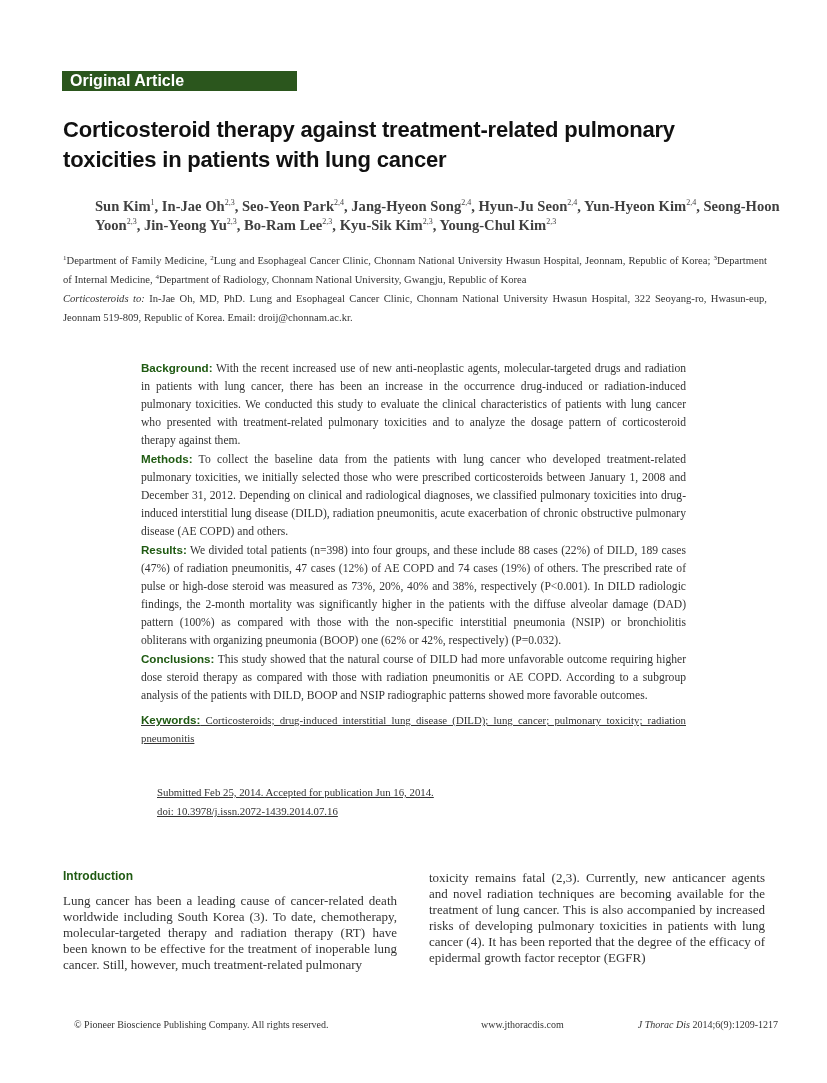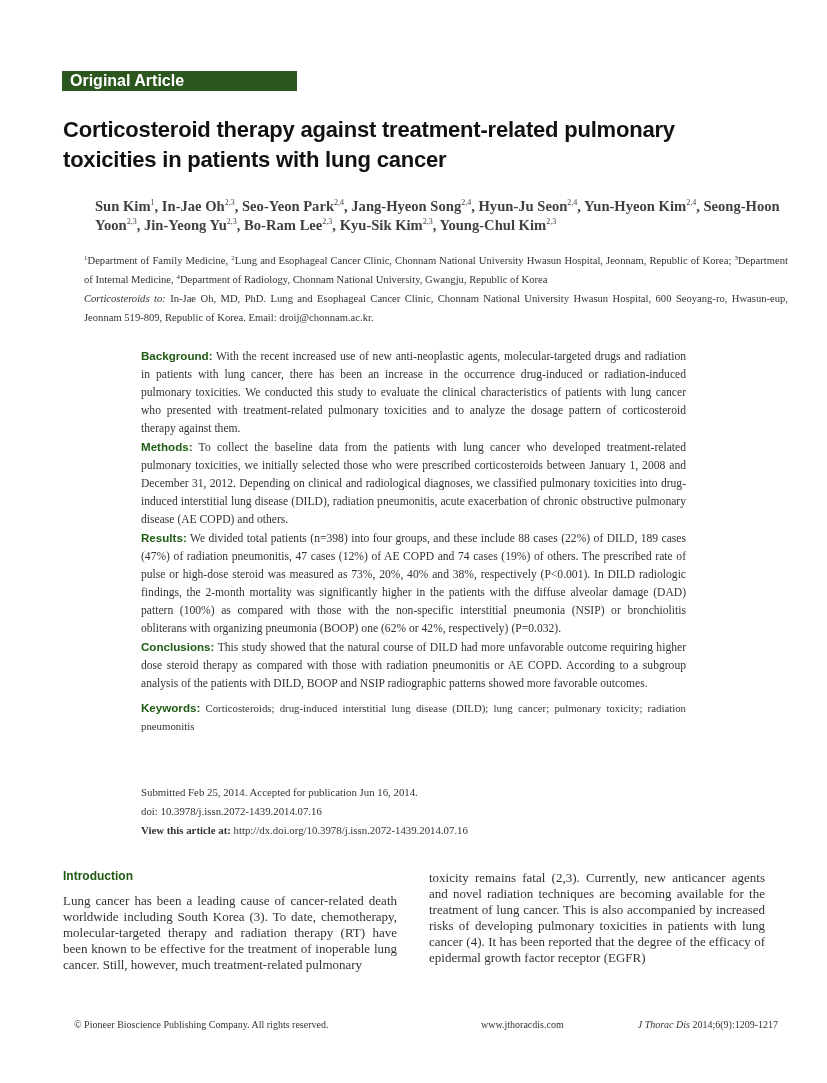--- a/index.html
+++ b/index.html
@@ -18,37 +18,37 @@
     font-family: "Liberation Sans", "DejaVu Sans", sans-serif; font-weight: bold;
     font-size: 22px; line-height: 30px; color: #111; margin: 0; letter-spacing: -0.2px;
   }
   .authors {
     position: absolute; left: 63px; top: 197px; width: 710px;
     font-weight: bold; font-size: 14.6px; line-height: 19px; color: #404040; margin-left: 32px;
   }
   .authors sup { font-size: 8px; font-weight: normal; vertical-align: 6px; line-height: 0; }
   .affil {
     position: absolute; left: 63px; top: 251px; width: 704px;
-    font-size: 10.6px; line-height: 19px; color: #333; text-align: justify; margin-left: 21px;
+    font-size: 10.6px; line-height: 19px; color: #333; text-align: justify;
   }
   .affil sup { font-size: 7px; vertical-align: 4px; line-height: 0; }
   .affil .corr-label { font-style: italic; }
   .abstract {
-    position: absolute; left: 141px; top: 347px; width: 545px;
+    position: absolute; left: 141px; top: 359px; width: 545px;
     font-size: 11.6px; line-height: 18px; color: #333; text-align: justify;
   }
   .abstract p { margin: 0; }
   .abstract .head {
     font-family: "Liberation Sans", "DejaVu Sans", sans-serif; font-weight: bold;
     color: #1f5a12; font-size: 11.6px;
   }
-  .keywords { margin-top: 6px !important; font-size: 10.8px; }
+  .keywords { margin-top: 6px !important; font-size: 10.8px; text-decoration: underline; }
   .meta {
-    position: absolute; left: 141px; top: 783px; width: 545px;
-    font-size: 10.8px; line-height: 19px; color: #333;
+    position: absolute; left: 157px; top: 783px; width: 545px;
+    font-size: 10.8px; line-height: 19px; color: #333; text-decoration: underline;
   }
   .meta .bold { font-weight: bold; }
   .intro-head {
     position: absolute; left: 63px; top: 869px;
     font-family: "Liberation Sans", "DejaVu Sans", sans-serif; font-weight: bold;
     color: #1f5a12; font-size: 12px;
   }
   .col {
     position: absolute; top: 893px; width: 334px;
     font-size: 13px; line-height: 16px; color: #333; text-align: justify; margin: 0;
@@ -80,35 +80,34 @@
   <span><span>Yun-Hyeon Kim</span><sup>2,4</sup></span>,
   <span><span>Seong-Hoon Yoon</span><sup>2,3</sup></span>,
   <span><span>Jin-Yeong Yu</span><sup>2,3</sup></span>,
   <span><span>Bo-Ram Lee</span><sup>2,3</sup></span>,
   <span><span>Kyu-Sik Kim</span><sup>2,3</sup></span>,
   <span><span>Young-Chul Kim</span><sup>2,3</sup></span>
 </div>
 
 <div class="affil">
   <span><sup>1</sup><span>Department of Family Medicine, </span></span><span><sup>2</sup><span>Lung and Esophageal Cancer Clinic, Chonnam National University Hwasun Hospital, Jeonnam, Republic of Korea; </span></span><span><sup>3</sup><span>Department of Internal Medicine, </span></span><span><sup>4</sup><span>Department of Radiology, Chonnam National University, Gwangju, Republic of Korea</span></span><br>
-  <span class="corr-label">Corticosteroids to:</span><span> In-Jae Oh, MD, PhD. Lung and Esophageal Cancer Clinic, Chonnam National University Hwasun Hospital, 600 Seoyang-ro, Hwasun-eup, Jeonnam 519-809, Republic of Korea. Email: droij@chonnam.ac.kr.</span>
+  <span class="corr-label">Corticosteroids to:</span><span> In-Jae Oh, MD, PhD. Lung and Esophageal Cancer Clinic, Chonnam National University Hwasun Hospital, 322 Seoyang-ro, Hwasun-eup, Jeonnam 519-809, Republic of Korea. Email: droij@chonnam.ac.kr.</span>
 </div>
 
 <div class="abstract">
   <p><span class="head">Background:</span><span> With the recent increased use of new anti-neoplastic agents, molecular-targeted drugs and radiation in patients with lung cancer, there has been an increase in the occurrence drug-induced or radiation-induced pulmonary toxicities. We conducted this study to evaluate the clinical characteristics of patients with lung cancer who presented with treatment-related pulmonary toxicities and to analyze the dosage pattern of corticosteroid therapy against them.</span></p>
   <p><span class="head">Methods:</span><span> To collect the baseline data from the patients with lung cancer who developed treatment-related pulmonary toxicities, we initially selected those who were prescribed corticosteroids between January 1, 2008 and December 31, 2012. Depending on clinical and radiological diagnoses, we classified pulmonary toxicities into drug-induced interstitial lung disease (DILD), radiation pneumonitis, acute exacerbation of chronic obstructive pulmonary disease (AE COPD) and others.</span></p>
   <p><span class="head">Results:</span><span> We divided total patients (n=398) into four groups, and these include 88 cases (22%) of DILD, 189 cases (47%) of radiation pneumonitis, 47 cases (12%) of AE COPD and 74 cases (19%) of others. The prescribed rate of pulse or high-dose steroid was measured as 73%, 20%, 40% and 38%, respectively (P&lt;0.001). In DILD radiologic findings, the 2-month mortality was significantly higher in the patients with the diffuse alveolar damage (DAD) pattern (100%) as compared with those with the non-specific interstitial pneumonia (NSIP) or bronchiolitis obliterans with organizing pneumonia (BOOP) one (62% or 42%, respectively) (P=0.032).</span></p>
   <p><span class="head">Conclusions:</span><span> This study showed that the natural course of DILD had more unfavorable outcome requiring higher dose steroid therapy as compared with those with radiation pneumonitis or AE COPD. According to a subgroup analysis of the patients with DILD, BOOP and NSIP radiographic patterns showed more favorable outcomes.</span></p>
   <p class="keywords"><span class="head">Keywords:</span><span> Corticosteroids; drug-induced interstitial lung disease (DILD); lung cancer; pulmonary toxicity; radiation pneumonitis</span></p>
 </div>
 
 <div class="meta">
   <div>Submitted Feb 25, 2014. Accepted for publication Jun 16, 2014.</div>
   <div>doi: 10.3978/j.issn.2072-1439.2014.07.16</div>
-  <div><span class="bold">View this article at:</span><span> http://dx.doi.org/10.3978/j.issn.2072-1439.2014.07.16</span></div>
 </div>
 
 <div class="intro-head">Introduction</div>
 <p class="col left">Lung cancer has been a leading cause of cancer-related death worldwide including South Korea (3). To date, chemotherapy, molecular-targeted therapy and radiation therapy (RT) have been known to be effective for the treatment of inoperable lung cancer. Still, however, much treatment-related pulmonary</p>
 <p class="col right">toxicity remains fatal (2,3). Currently, new anticancer agents and novel radiation techniques are becoming available for the treatment of lung cancer. This is also accompanied by increased risks of developing pulmonary toxicities in patients with lung cancer (4). It has been reported that the degree of the efficacy of epidermal growth factor receptor (EGFR)</p>
 
 <div class="footer">
   <span class="copy">© Pioneer Bioscience Publishing Company. All rights reserved.</span>
   <span class="site">www.jthoracdis.com</span>
   <span class="cite"><i>J Thorac Dis</i><span> 2014;6(9):1209-1217</span></span>

